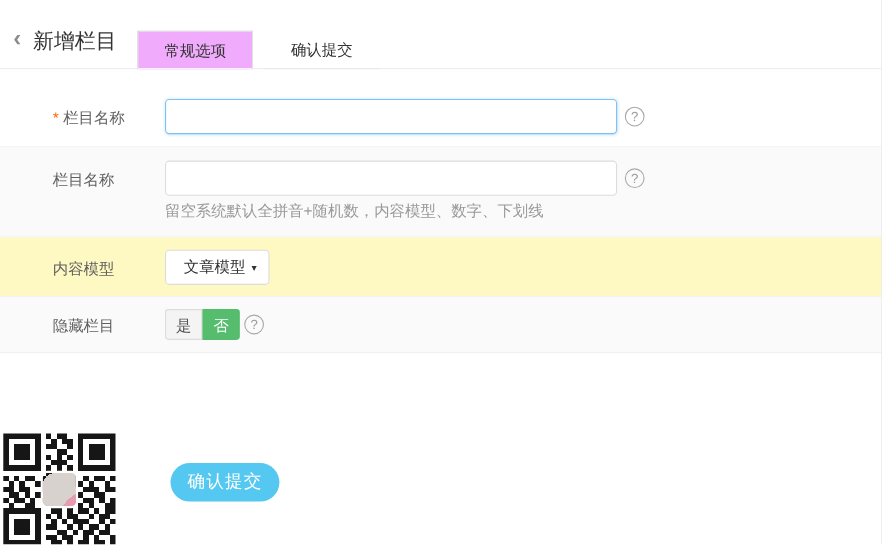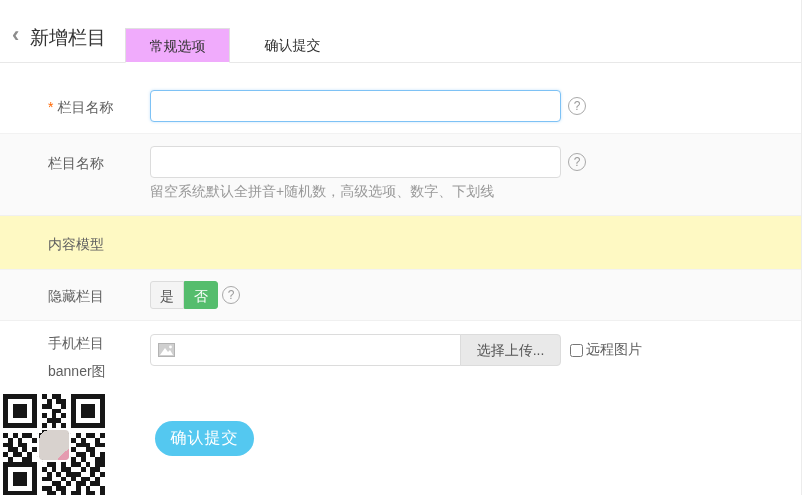--- a/index.html
+++ b/index.html
@@ -123,53 +123,38 @@
   <div class="row row-1">
     <div class="lbl" style="top:36px;"><span class="req">*</span><span>栏目名称</span></div>
     <input type="text" class="txt-input focused" style="top: 27px;" value="">
     <div class="help-icon" style="left:568px; top:34px;">?</div>
   </div>
 
   <div class="row row-2">
     <div class="lbl" style="top:21px;">栏目名称</div>
     <input type="text" class="txt-input" style="top: 12px;" value="">
     <div class="help-icon" style="left:568px; top:19px;">?</div>
-    <div class="hint">留空系统默认全拼音+随机数，高级选项、数字、下划线</div>
+    <div class="hint">留空系统默认全拼音+随机数，内容模型、数字、下划线</div>
   </div>
 
   <div class="row row-3">
     <div class="lbl" style="top:20px;">内容模型</div>
+    <div class="select-box">
+      <span class="sel-text">文章模型</span>
+      <span class="caret">▼</span>
+    </div>
   </div>
 
   <div class="row row-4">
     <div class="lbl" style="top:18px;font-family:Liberation Mono, monospace;">隐藏栏目</div>
     <div class="toggle-btn toggle-yes">是</div>
     <div class="toggle-btn toggle-no">否</div>
     <div class="help-icon" style="left:222px; top:16px;">?</div>
   </div>
 
-  <div class="row row-5">
-    <div class="lbl" style="top:8px; line-height:28px;">
-      <span style="display:block;">手机栏目</span>
-      <span style="display:block;">banner图</span>
-    </div>
-    <div class="upload-group">
-      <input type="text" class="upload-input" value="" style="">
-      <svg class="img-icon" viewBox="0 0 17 14">
-        <rect x="0.5" y="0.5" width="16" height="13" fill="#cfcfcf" stroke="#b3b3b3"></rect>
-        <polygon points="2,12 7,5 10,9 12,7 15,12" fill="#ffffff"></polygon>
-        <circle cx="12.5" cy="4" r="1.4" fill="#ffffff"></circle>
-      </svg>
-      <div class="upload-btn">选择上传...</div>
-    </div>
-    <div class="remote-wrap">
-      <input type="checkbox" style="">
-      <span class="remote-label">远程图片</span>
-    </div>
-  </div>
 
   <div class="qr">
     <svg viewBox="0 0 21 21">
         <rect x="0" y="0" width="1" height="1"></rect>
         <rect x="1" y="0" width="1" height="1"></rect>
         <rect x="2" y="0" width="1" height="1"></rect>
         <rect x="3" y="0" width="1" height="1"></rect>
         <rect x="4" y="0" width="1" height="1"></rect>
         <rect x="5" y="0" width="1" height="1"></rect>
         <rect x="6" y="0" width="1" height="1"></rect>

